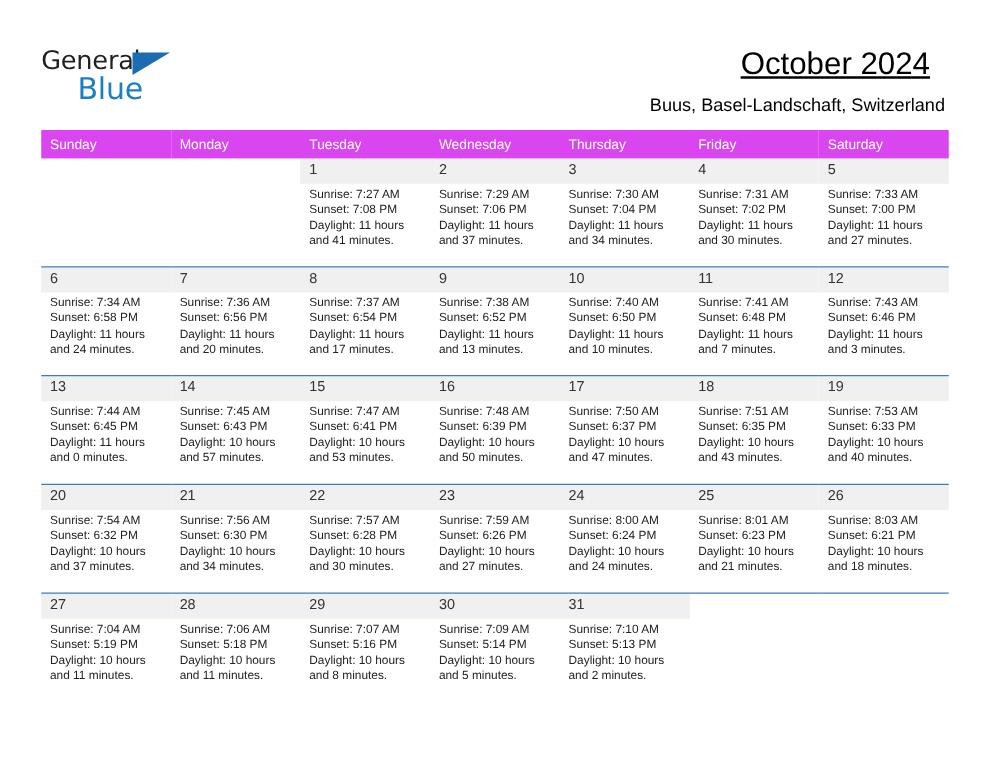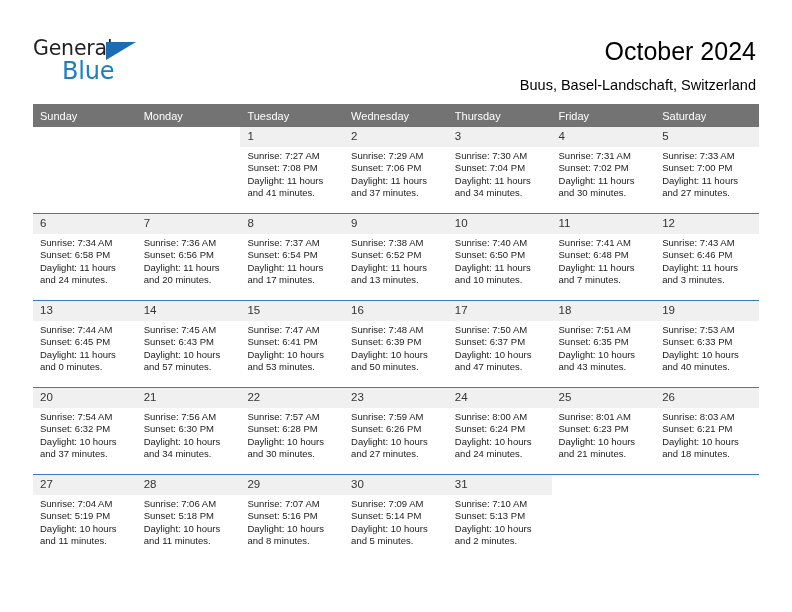--- a/index.html
+++ b/index.html
@@ -61,27 +61,28 @@
     left: 73px;
     top: 4px;
     width: 0;
     height: 0;
     border-left: 30px solid #1b6cb0;
     border-bottom: 18px solid transparent;
   }
 
   .title {
     position: absolute;
-    right: 36px;
+    right: 48px;
     top: 38px;
     font-size: 25px;
     color: #000000;
     text-align: left;
     line-height: 1.1;
     white-space: nowrap;
+    text-decoration: underline;
   }
   .subtitle {
     position: absolute;
     right: 36px;
     top: 78px;
     font-size: 14.5px;
     color: #000000;
     text-align: center;
     line-height: 1.1;
     white-space: nowrap;
@@ -90,21 +91,21 @@
   
   .calendar {
     position: absolute;
     left: 33px;
     top: 104px;
     width: 726px;
     border-collapse: collapse;
     table-layout: fixed;
   }
   .calendar th {
-    background: #737373;
+    background: #d946ef;
     color: #ffffff;
     font-size: 11px;
     font-weight: normal;
     text-align: left;
     padding: 5px 0 5px 7px;
     height: 13px;
     border: none;
   }
   .calendar td {
     vertical-align: top;

